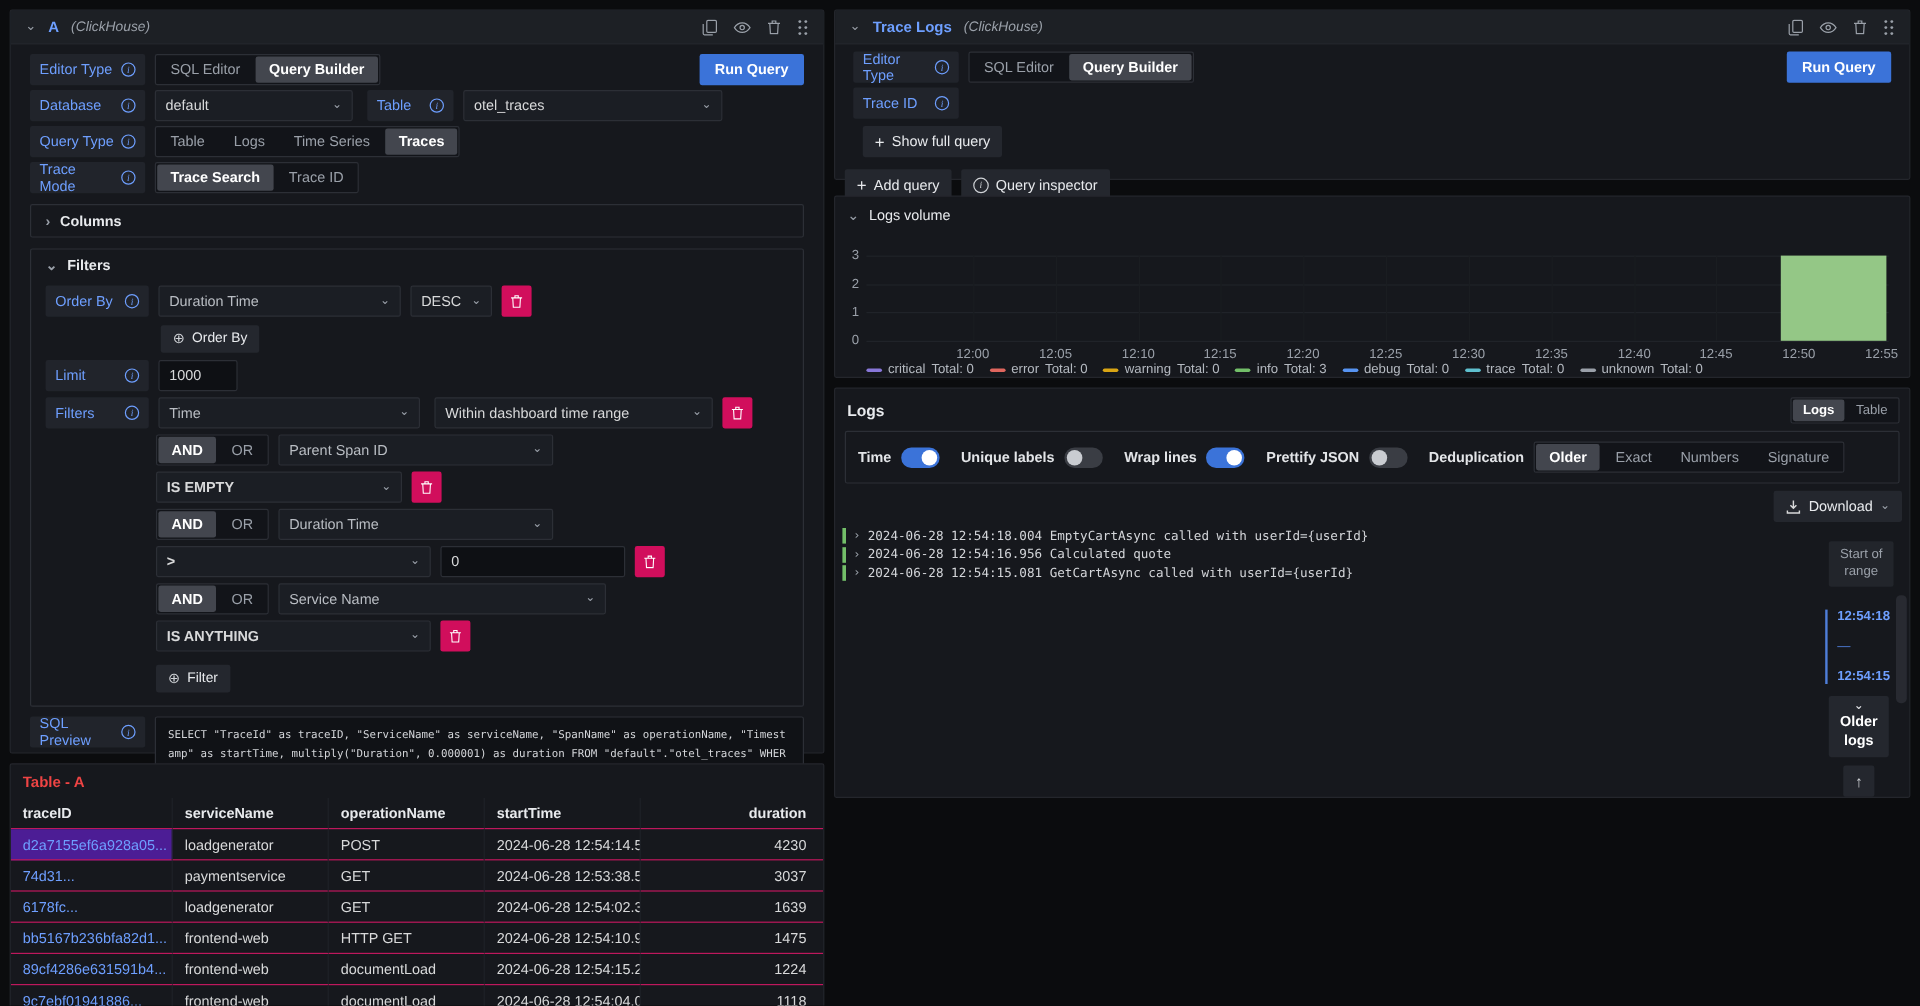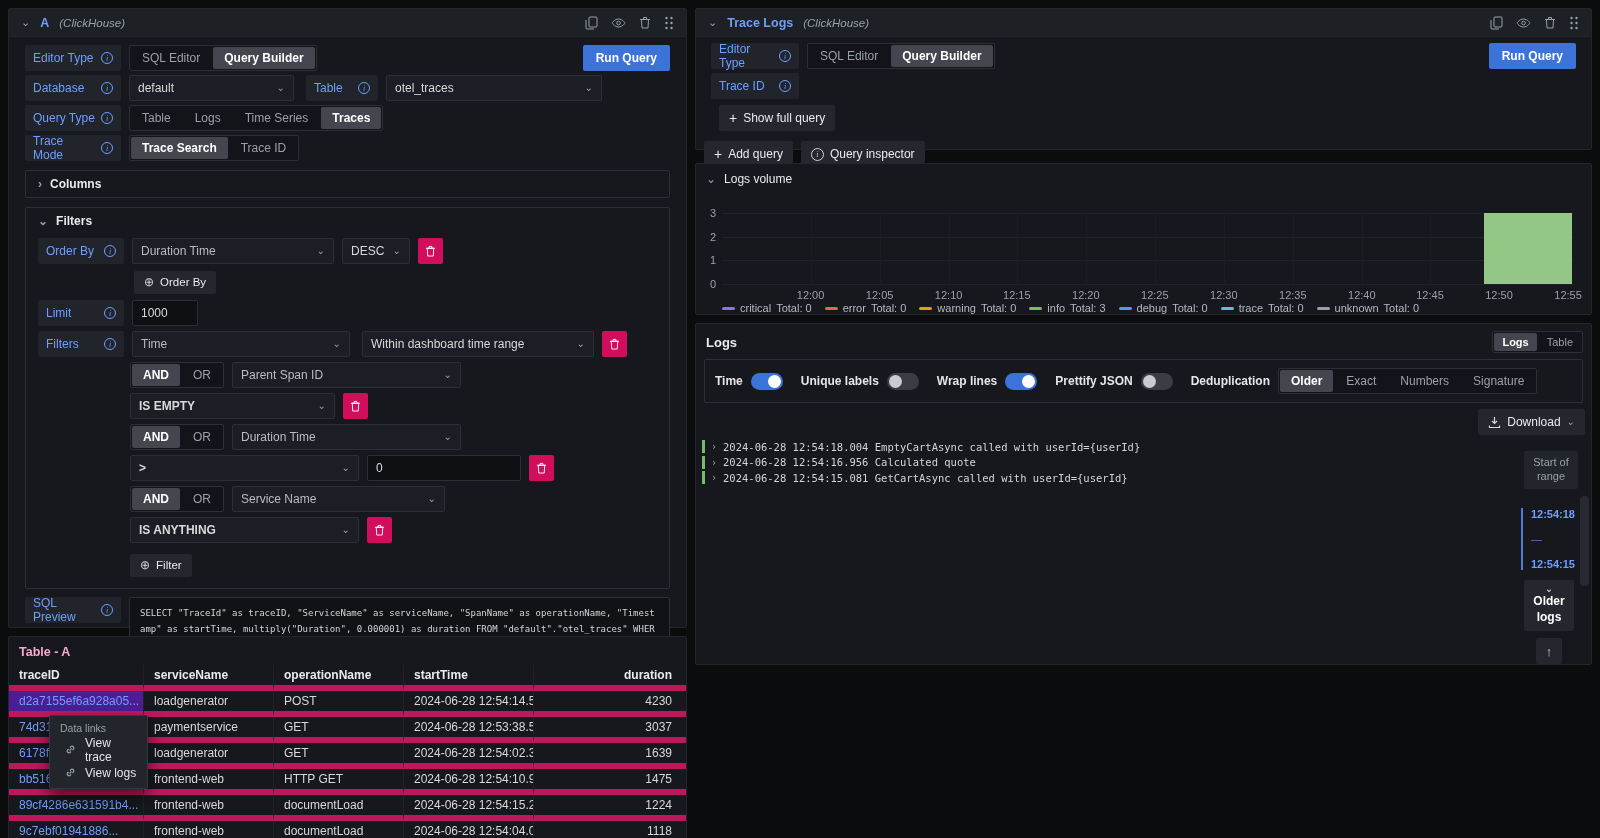--- a/index.html
+++ b/index.html
@@ -36,23 +36,23 @@
   .btn.sm{height:23px;font-size:11.5px}
   .plus{font-size:14px;line-height:1}
   .oplus{font-size:12px;color:#cfd2d6}
   .ginfo{width:13px;height:13px;border:1px solid #cfd2d6;border-radius:50%;font-size:8px;display:inline-flex;align-items:center;justify-content:center;font-style:italic;font-family:"Liberation Serif",serif;color:#cfd2d6}
   .sect{border:1px solid var(--brd);border-radius:2px;margin-top:5px}
   .sect-head{display:flex;align-items:center;gap:8px;height:26px;padding:0 12px;font-weight:700;font-size:12px;color:#e8eaed;cursor:pointer}
   .sect-body{padding:4px 12px 10px;display:flex;flex-direction:column;gap:5px}
   .ind{margin-left:92px}
   .sqlbox{flex:1;background:#101216;border:1px solid var(--brd);border-radius:2px;padding:8px 10px;font-family:"DejaVu Sans Mono",monospace;font-size:9px;line-height:1.75;color:#d3d5d9;word-break:break-all}
   
-  .tpanel-title{padding:8px 0 6px 10px;font-size:12.5px;font-weight:700;color:#f9a8d4}
+  .tpanel-title{padding:8px 0 6px 10px;font-size:12.5px;font-weight:700;color:#ef4444}
   .grid{display:grid;grid-template-columns:135px 130px 130px 130px 1fr}
-  .grid .c{height:26px;display:flex;align-items:center;padding:0 10px;border-bottom:6px solid #be185d;border-right:1px solid #1f2227;font-size:12px;white-space:nowrap;overflow:hidden}
+  .grid .c{height:26px;display:flex;align-items:center;padding:0 10px;border-bottom:1px solid #be185d;border-right:1px solid #1f2227;font-size:12px;white-space:nowrap;overflow:hidden}
   .grid .c:nth-child(5n){border-right:none;justify-content:flex-end;padding-right:14px}
   .grid .hc{font-weight:700;color:#e8eaed}
   .tlink{color:var(--label-fg);font-weight:500;cursor:pointer}
   .hl{background:#4c1d95}
   .ctxmenu{position:absolute;left:40px;top:78px;width:99px;background:#22252b;border:1px solid #34373e;border-radius:2px;box-shadow:0 8px 16px rgba(0,0,0,.55);padding:6px 0 4px;z-index:9}
   .ctxmenu .mh{font-size:10.5px;color:var(--muted);padding:0 10px 4px}
   .ctxmenu .mi{display:flex;align-items:center;gap:8px;height:23px;padding:0 10px 0 14px;font-size:12px;color:#e3e5e8;cursor:pointer}
   
   .lv-title{display:flex;align-items:center;gap:8px;padding:8px 0 0 10px;font-size:12px;font-weight:500;color:#e8eaed}
   .plot{position:absolute;left:26px;right:17px;top:49px;height:71px}
@@ -287,21 +287,21 @@
               <svg width="11" height="12" viewBox="0 0 12 13" fill="none" stroke="#fff">
                 <path d="M1 3.5h10M4.5 3.5v-2h3v2M2.5 3.5l.5 8.5h6l.5-8.5z"></path>
               </svg>
             </button>
         </div>
         <div class="frow ind">
           <span class="seg">
             <span class="opt on">AND</span>
             <span class="opt">OR</span>
           </span>
-          <span class="sel" style="width:213px">
+          <span class="sel" style="width:273px">
               <span style="color:#b9bdc3">Service Name</span>
               <span class="caret">⌄</span>
             </span>
         </div>
         <div class="frow ind">
           <span class="sel" style="width:229px">
               <span style="font-weight:600">IS ANYTHING</span>
               <span class="caret">⌄</span>
             </span>
           <button class="btn danger">
@@ -379,39 +379,20 @@
     <div class="c">2024-06-28 12:54:15.268</div>
     <div class="c">1224</div>
 
     <div class="c tlink">9c7ebf01941886...</div>
     <div class="c">frontend-web</div>
     <div class="c">documentLoad</div>
     <div class="c">2024-06-28 12:54:04.056</div>
     <div class="c">1118</div>
   </div>
 
-  <div class="ctxmenu">
-    <div class="mh">Data links</div>
-    <div class="mi">
-      <span>
-          <svg width="13" height="13" viewBox="0 0 13 13" fill="none" stroke="#9aa0a9" stroke-width="1.2">
-            <path d="M5.5 7.5l2-2M6 4.5l1-1a1.8 1.8 0 0 1 2.5 2.5l-1 1M7 8.5l-1 1A1.8 1.8 0 0 1 3.5 7l1-1"></path>
-          </svg>
-        </span>
-      <span>View trace</span>
-    </div>
-    <div class="mi">
-      <span>
-          <svg width="13" height="13" viewBox="0 0 13 13" fill="none" stroke="#9aa0a9" stroke-width="1.2">
-            <path d="M5.5 7.5l2-2M6 4.5l1-1a1.8 1.8 0 0 1 2.5 2.5l-1 1M7 8.5l-1 1A1.8 1.8 0 0 1 3.5 7l1-1"></path>
-          </svg>
-        </span>
-      <span>View logs</span>
-    </div>
-  </div>
 </div>
 
 <div class="panel" style="left:695px;top:8px;width:897px;height:142px">
   <div class="qhead">
     <span class="chev">⌄</span>
     <span class="refid">Trace Logs</span>
     <span class="dsname">(ClickHouse)</span>
     <span class="hicons">
       <span>
           <svg width="13" height="14" viewBox="0 0 13 14" fill="none" stroke="#9aa0a9">

